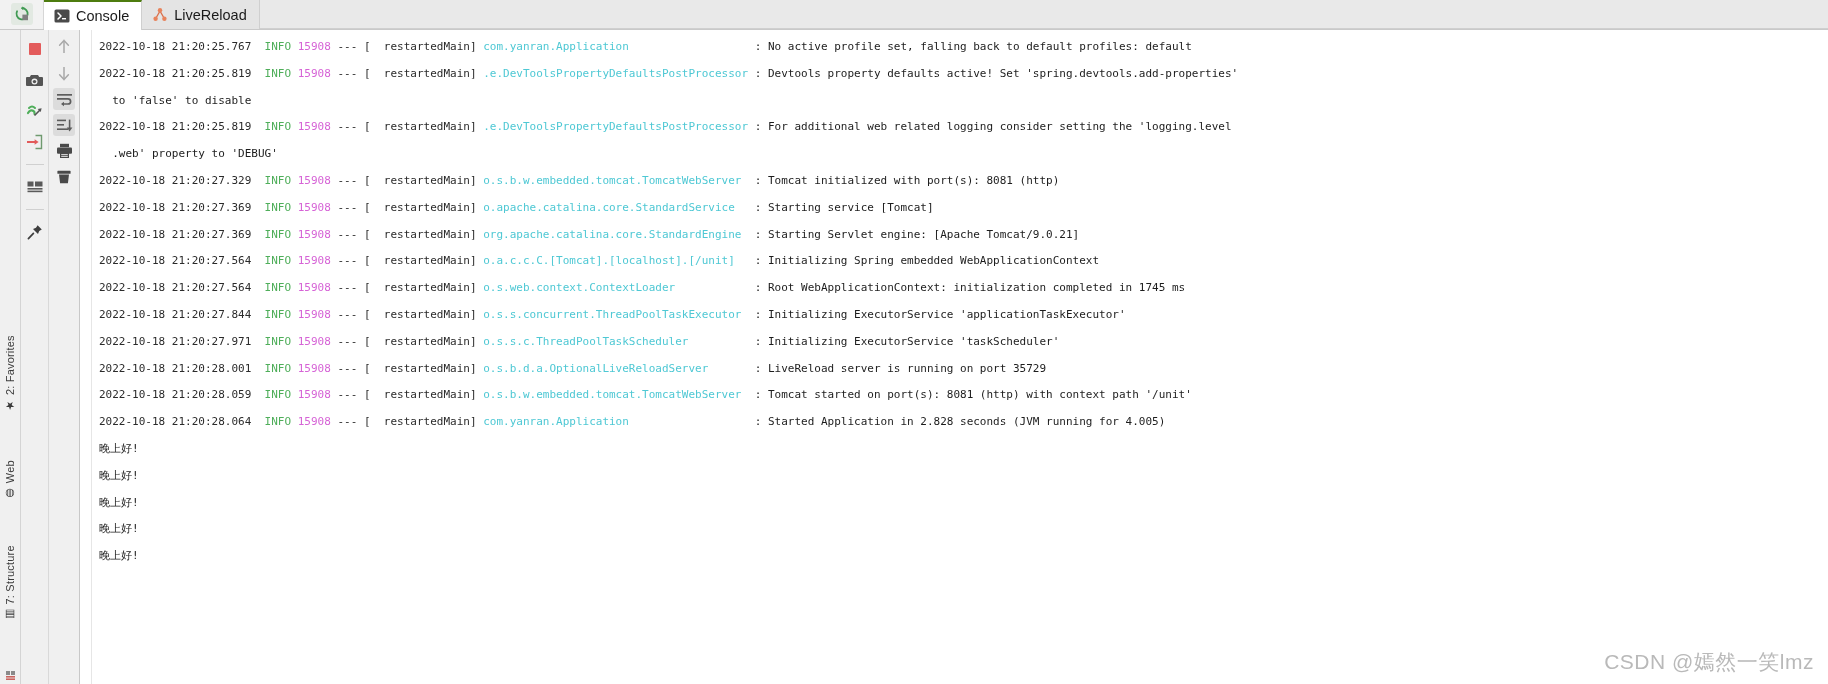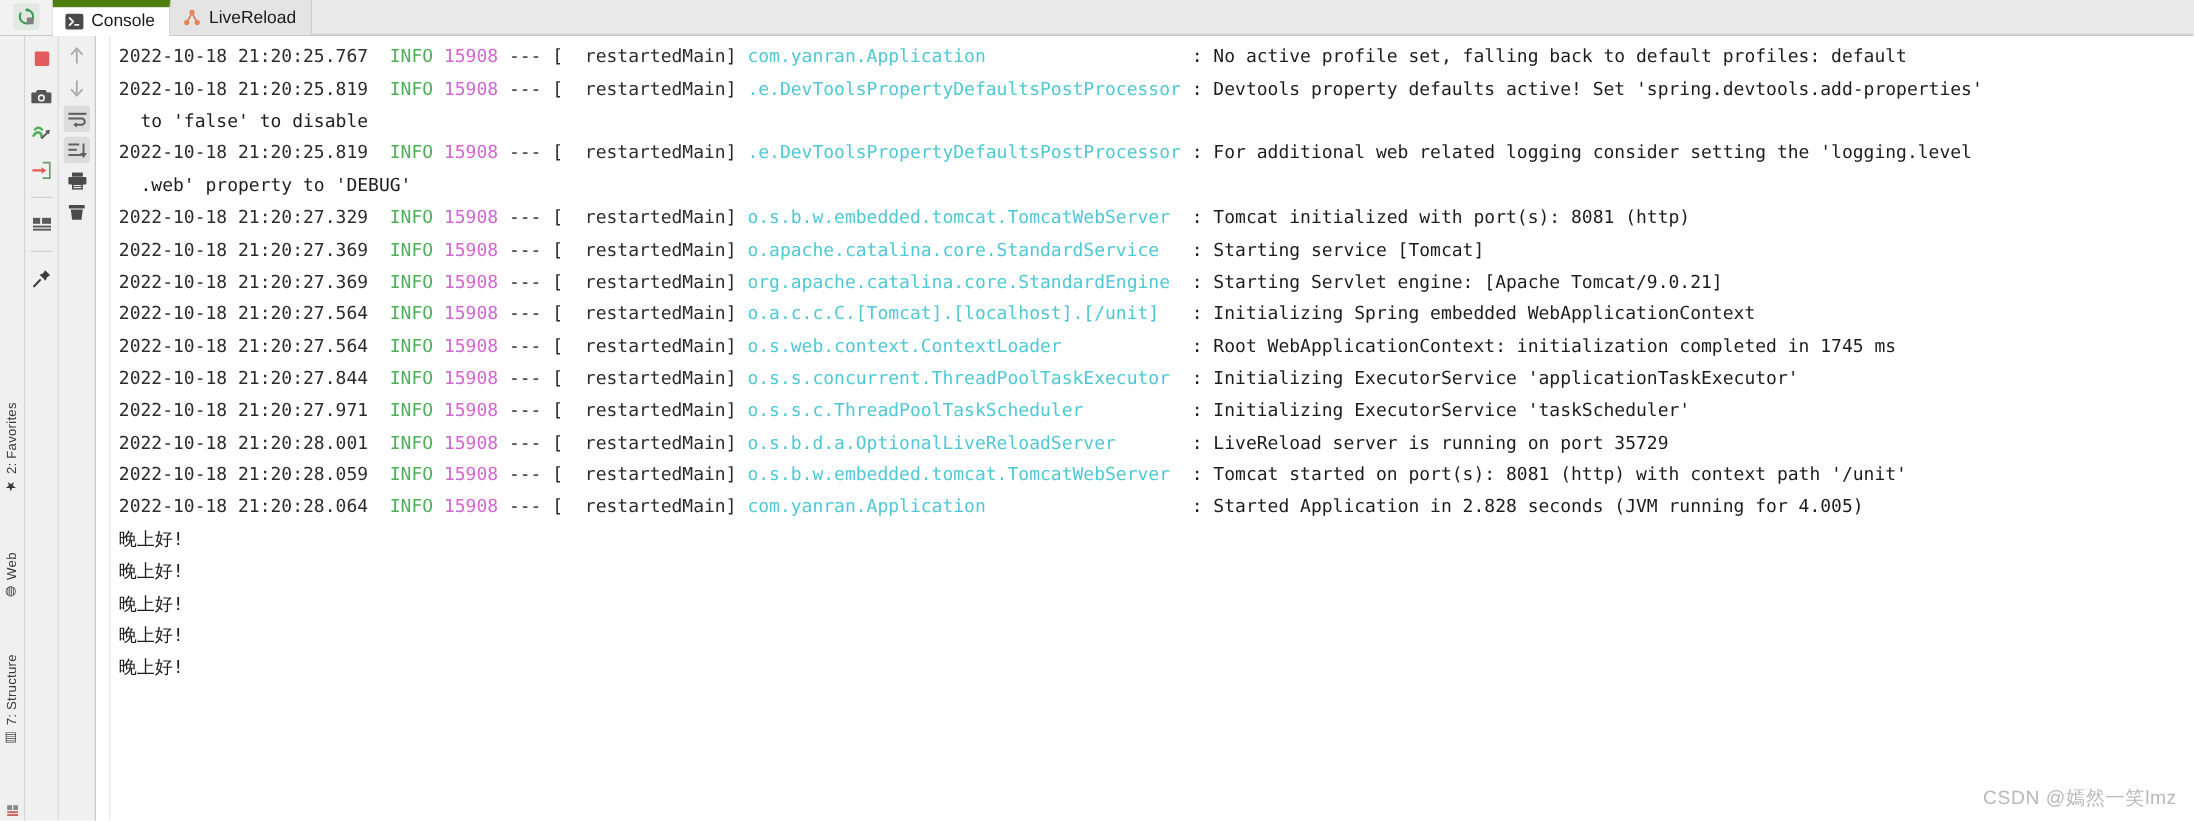--- a/index.html
+++ b/index.html
@@ -57,21 +57,21 @@
     height: 29px;
     padding: 0 12px 0 10px;
     font-size: 14.5px;
     color: #1a1a1a;
     border-right: 1px solid #cfcfcf;
     background: #e4e4e4;
     cursor: default;
   }
   .tab.active {
     background: #ffffff;
-    border-top: 6px solid #4d7c0f;
+    border-top: 2px solid #4d7c0f;
     height: 30px;
     position: relative;
     top: 1px;
   }
   .tab-icon { width: 16px; height: 16px; display:inline-block; flex: 0 0 auto; }
   .tabs-filler {
     flex: 1;
     height: 29px;
     background: #e9e9e9;
     border-bottom: 1px solid #cfcfcf;
@@ -157,21 +157,21 @@
     width: 12px;
     background: #ffffff;
     border-right: 1px solid #e6e6e6;
   }
   .console {
     position: absolute;
     left: 13px; top: 0; right: 0; bottom: 0;
     overflow: hidden;
     padding: 4px 0 0 0;
     font-family: "DejaVu Sans Mono", "Liberation Mono", monospace;
-    font-size: 15px;
+    font-size: 11px;
     line-height: 26.8px;
     color: #1c1c1c;
     white-space: pre;
   }
   .logline {
     height: 26.8px;
     white-space: pre;
     padding-left: 6px;
   }
   .logline.wrapcont { padding-left: 6px; }
@@ -190,21 +190,21 @@
     right: 0; top: 0; bottom: 0;
     width: 2px;
     background: #ffffff;
   }
 
   
   .watermark {
     position: absolute;
     right: 14px;
     bottom: 8px;
-    font-size: 16px;
+    font-size: 21px;
     color: #b9b9b9;
     font-family: "Liberation Sans", sans-serif;
     letter-spacing: 0.5px;
     pointer-events: none;
   }
   
   .bl-marker {
     position: absolute;
     left: 3px;
     bottom: 2px;

